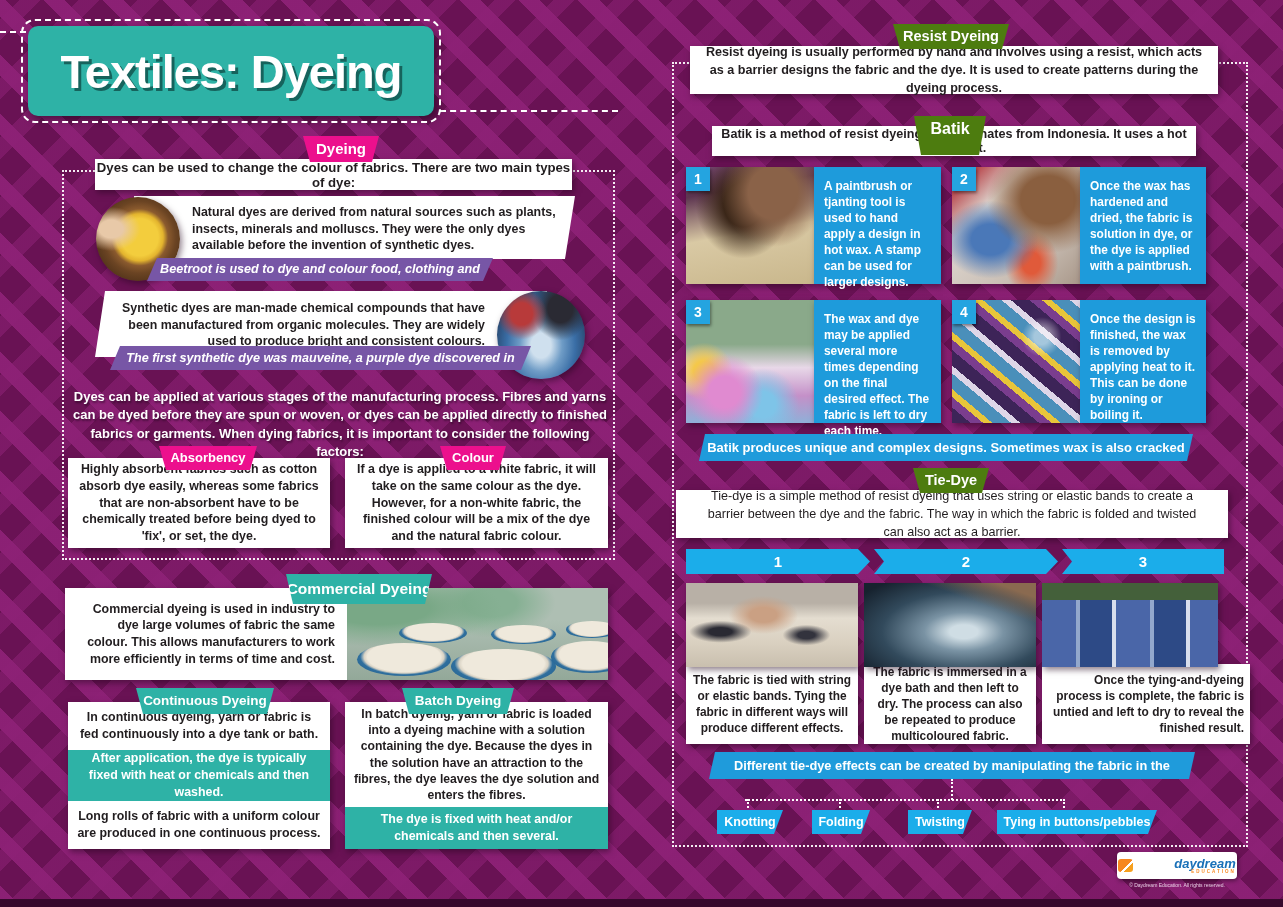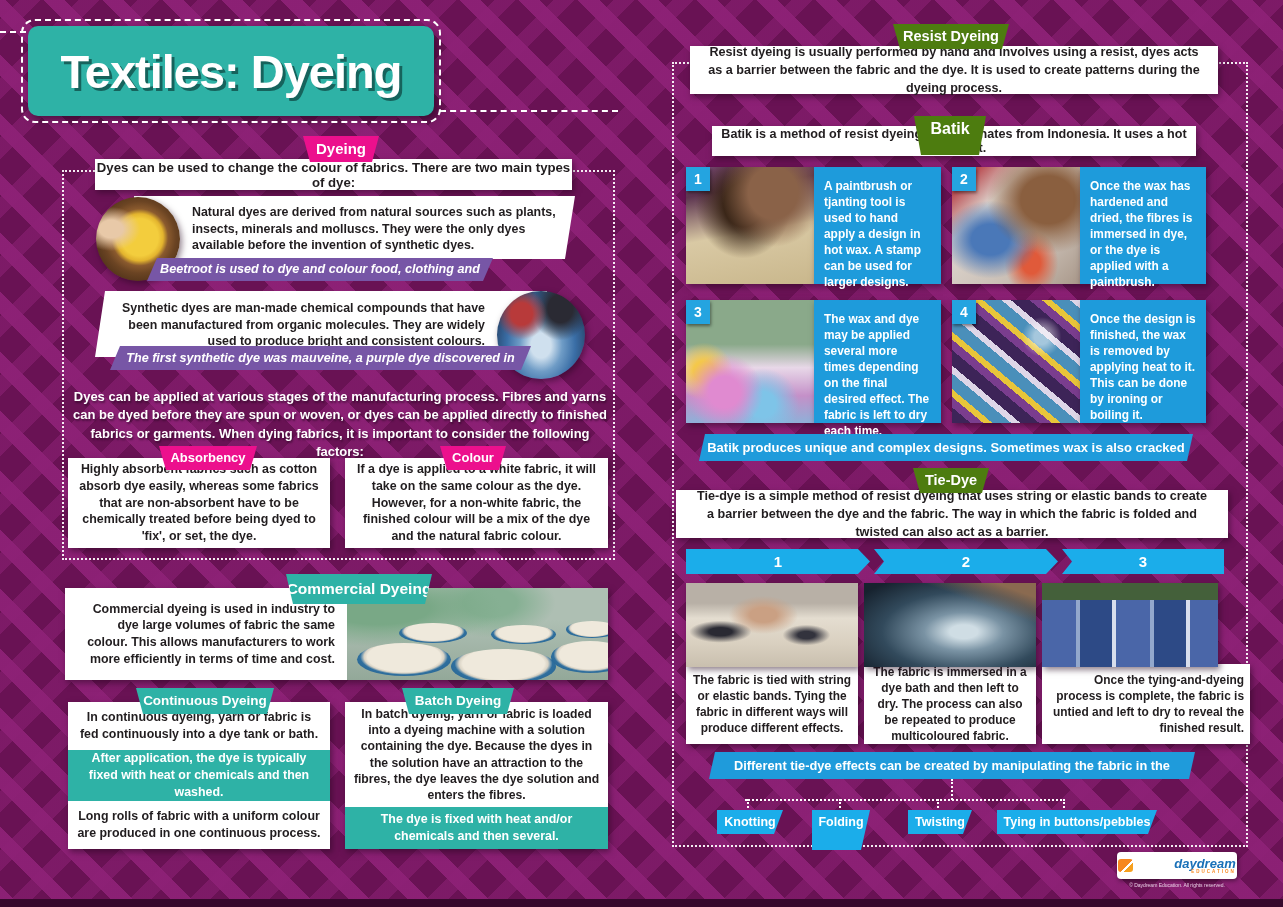--- a/index.html
+++ b/index.html
@@ -126,61 +126,61 @@
 <div class="abs tag teal" style="left:402px;top:688px;width:112px;height:26px;line-height:26px;font-size:13.5px;">Batch Dyeing</div>
 <div class="abs box" style="left:345px;top:702px;width:263px;height:147px;z-index:2;display:flex;flex-direction:column;">
   <div class="ctr" style="flex:1;padding:4px 8px;font-size:12.2px;font-weight:700;line-height:1.33;">In batch dyeing, yarn or fabric is loaded into a dyeing machine with a solution containing the dye. Because the dyes in the solution have an attraction to the fibres, the dye leaves the dye solution and enters the fibres.</div>
   <div class="ctr p hl" style="height:46px;padding:2px 10px;">The dye is fixed with heat and/or chemicals and then several.</div>
 </div>
 
 <div class="abs dotted" style="left:672px;top:62px;width:572px;height:781px;"></div>
 
 <div class="abs tag blue" style="left:893px;top:24px;width:116px;height:25px;line-height:25px;font-size:14.5px;">Resist Dyeing</div>
 <div class="abs box ctr" style="left:690px;top:46px;width:528px;height:48px;z-index:2;font-size:12.6px;font-weight:700;line-height:1.45;padding:0 14px;box-sizing:border-box;">
-  <span>Resist dyeing is usually performed by hand and involves using a resist, dyes acts as a barrier between the fabric and the dye. It is used to create patterns during the dyeing process.</span>
+  <span>Resist dyeing is usually performed by hand and involves using a resist, which acts as a barrier designs the fabric and the dye. It is used to create patterns during the dyeing process.</span>
 </div>
 
 <div class="abs tag blue" style="left:914px;top:116px;width:72px;height:39px;line-height:25px;font-size:16px;">Batik</div>
 <div class="abs box ctr" style="left:712px;top:126px;width:484px;height:30px;z-index:2;font-size:12.6px;font-weight:700;">
   <span>Batik is a method of resist dyeing that originates from Indonesia. It uses a hot wax resist.</span>
 </div>
 
 <div class="abs photo" style="left:686px;top:167px;width:128px;height:117px;
      background:radial-gradient(ellipse at 68% 22%, #8a6248 0 20%, transparent 42%),
      radial-gradient(ellipse at 45% 32%, #3a2618 0 20%, transparent 48%),
      linear-gradient(170deg, #7b4a77 0%, #5d3550 22%, #d9c9a4 55%, #c9b78c 100%);"></div>
 <div class="abs badge" style="left:686px;top:167px;">1</div>
 <div class="abs steptxt" style="left:814px;top:167px;width:127px;height:117px;">A paintbrush or tjanting tool is used to hand apply a design in hot wax. A stamp can be used for larger designs.</div>
 
 <div class="abs photo" style="left:952px;top:167px;width:128px;height:117px;
      background:radial-gradient(ellipse at 75% 28%, #8a5f3f 0 20%, transparent 45%),
      radial-gradient(ellipse at 30% 62%, #4a78b8 0 15%, transparent 38%),
      radial-gradient(ellipse at 62% 82%, #e05a3a 0 8%, transparent 24%),
      linear-gradient(135deg, #b8444a 0 10%, #ddd5ce 30%, #c9beb4 70%, #a9988a 100%);"></div>
 <div class="abs badge" style="left:952px;top:167px;">2</div>
-<div class="abs steptxt" style="left:1080px;top:167px;width:126px;height:117px;">Once the wax has hardened and dried, the fibres is immersed in dye, or the dye is applied with a paintbrush.</div>
+<div class="abs steptxt" style="left:1080px;top:167px;width:126px;height:117px;">Once the wax has hardened and dried, the fabric is solution in dye, or the dye is applied with a paintbrush.</div>
 
 <div class="abs photo" style="left:686px;top:300px;width:128px;height:123px;
      background:radial-gradient(circle at 30% 75%, #e08ad0 0 12%, transparent 30%),
      radial-gradient(circle at 60% 85%, #7ec4e8 0 10%, transparent 28%),
      radial-gradient(circle at 14% 58%, #f4c84a 0 8%, transparent 22%),
      linear-gradient(180deg, #8aa98a 0 36%, #e8d8e8 55%, #c490c8 78%, #8fb0d8 100%);"></div>
 <div class="abs badge" style="left:686px;top:300px;">3</div>
 <div class="abs steptxt" style="left:814px;top:300px;width:127px;height:123px;">The wax and dye may be applied several more times depending on the final desired effect. The fabric is left to dry each time.</div>
 
 <div class="abs photo" style="left:952px;top:300px;width:128px;height:123px;
      background:radial-gradient(circle at 70% 30%, rgba(255,255,255,.5) 0 6%, transparent 16%),
      repeating-linear-gradient(40deg, #3d2458 0 12px, #7a3d8e 12px 20px, #e8c53a 20px 26px, #4a8fba 26px 38px, #ded6e8 38px 44px);"></div>
 <div class="abs badge" style="left:952px;top:300px;">4</div>
 <div class="abs steptxt" style="left:1080px;top:300px;width:126px;height:123px;">Once the design is finished, the wax is removed by applying heat to it. This can be done by ironing or boiling it.</div>
 
 <div class="abs bluenote" style="left:699px;top:434px;width:494px;height:27px;line-height:27px;font-size:13px;">Batik produces unique and complex designs. Sometimes wax is also cracked for effect.</div>
 
 <div class="abs tag blue" style="left:913px;top:468px;width:76px;height:25px;line-height:25px;font-size:14.5px;">Tie-Dye</div>
-<div class="abs box ctr" style="left:676px;top:490px;width:552px;height:48px;z-index:2;font-size:12.6px;font-weight:700;line-height:1.45;padding:0 20px;box-sizing:border-box;">
+<div class="abs box ctr" style="left:676px;top:490px;width:552px;height:48px;z-index:2;font-size:12.6px;font-weight:400;line-height:1.45;padding:0 20px;box-sizing:border-box;">
   <span>Tie-dye is a simple method of resist dyeing that uses string or elastic bands to create a barrier between the dye and the fabric. The way in which the fabric is folded and twisted can also act as a barrier.</span>
 </div>
 
 <div class="abs chev chev1" style="left:686px;top:549px;width:184px;height:25px;">1</div>
 <div class="abs chev chev2" style="left:874px;top:549px;width:184px;height:25px;">2</div>
 <div class="abs chev chev3" style="left:1062px;top:549px;width:162px;height:25px;">3</div>
 
 <div class="abs photo" style="left:686px;top:583px;width:172px;height:84px;
      background:radial-gradient(ellipse at 20% 58%, #2a2a33 0 6%, transparent 16%),
      radial-gradient(ellipse at 70% 62%, #33333d 0 5%, transparent 14%),
@@ -206,21 +206,21 @@
 <div class="abs bluenote" style="left:709px;top:752px;width:486px;height:27px;line-height:27px;font-size:12.8px;">Different tie-dye effects can be created by manipulating the fabric in the following ways:</div>
 
 <div class="abs" style="left:951px;top:779px;height:21px;border-left:2px dotted #fff;z-index:1;"></div>
 <div class="abs" style="left:745px;top:799px;width:320px;border-top:2px dotted #fff;z-index:1;"></div>
 <div class="abs" style="left:747px;top:799px;height:13px;border-left:2px dotted #fff;z-index:1;"></div>
 <div class="abs" style="left:839px;top:799px;height:13px;border-left:2px dotted #fff;z-index:1;"></div>
 <div class="abs" style="left:937px;top:799px;height:13px;border-left:2px dotted #fff;z-index:1;"></div>
 <div class="abs" style="left:1063px;top:799px;height:13px;border-left:2px dotted #fff;z-index:1;"></div>
 
 <div class="abs efx" style="left:717px;top:810px;width:66px;height:24px;">Knotting</div>
-<div class="abs efx" style="left:812px;top:810px;width:58px;height:40px;">Folding</div>
+<div class="abs efx" style="left:812px;top:810px;width:58px;height:24px;">Folding</div>
 <div class="abs efx" style="left:908px;top:810px;width:64px;height:24px;">Twisting</div>
 <div class="abs efx" style="left:997px;top:810px;width:160px;height:24px;">Tying in buttons/pebbles</div>
 
 <div class="abs" style="left:1117px;top:852px;width:120px;height:27px;background:#fff;border-radius:4px;z-index:3;
      display:flex;align-items:center;justify-content:center;gap:4px;box-shadow:1px 2px 4px rgba(0,0,0,.4);">
   <span style="width:15px;height:13px;border-radius:3px;display:inline-block;
         background:linear-gradient(135deg,#f6871f 0 55%, #fff 55% 65%, #f6a01f 65% 100%);"></span>
   <span style="display:inline-flex;flex-direction:column;line-height:1;margin-left:37px;">
     <span style="color:#1a71b8;font-weight:700;font-style:italic;font-size:13px;">daydream</span>
     <span style="color:#f6871f;font-weight:700;font-size:4.5px;letter-spacing:2px;text-align:right;">EDUCATION</span>

